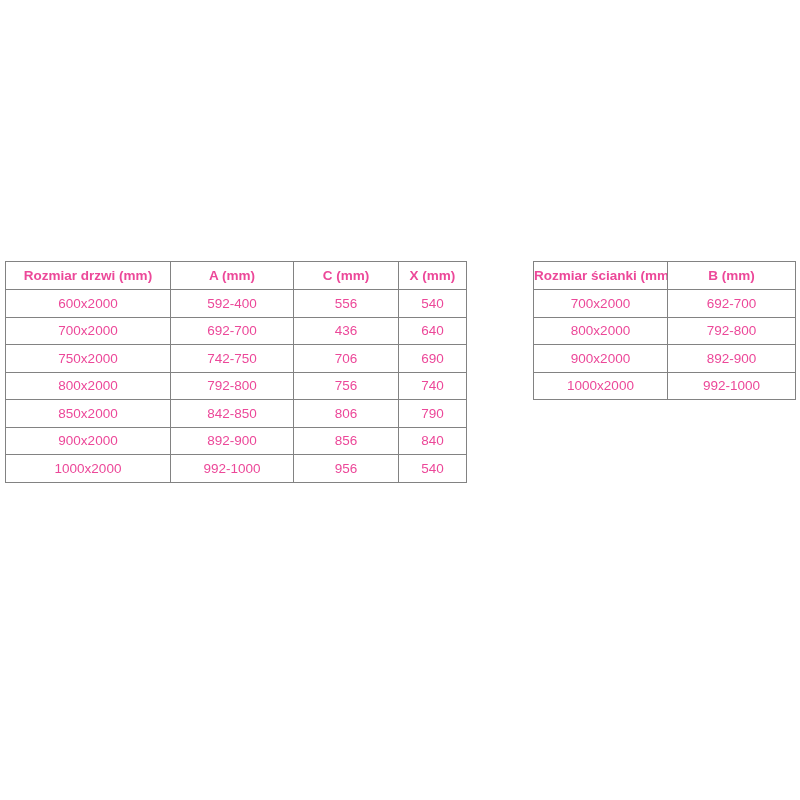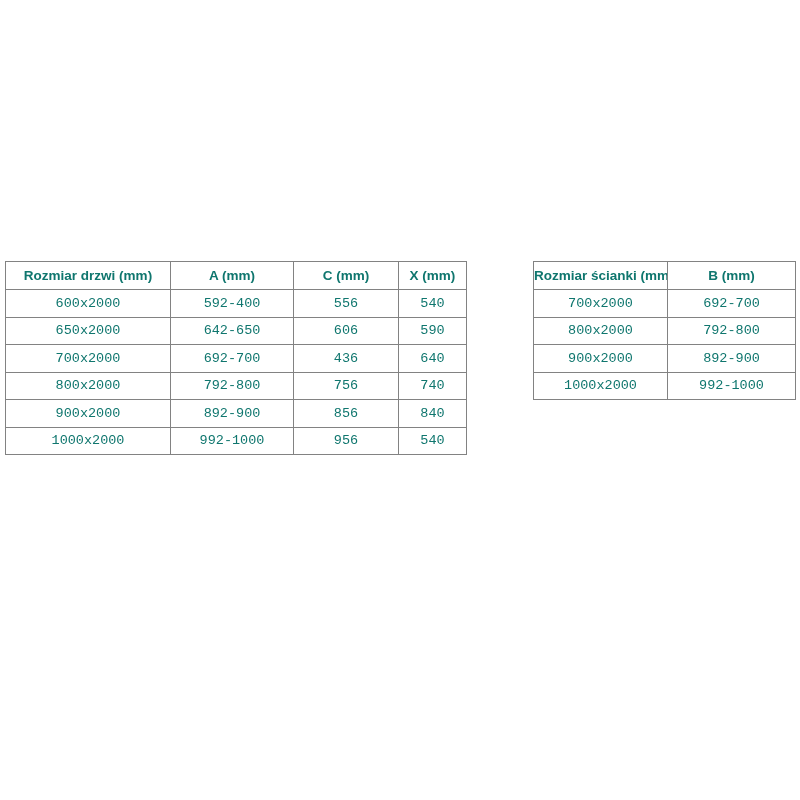--- a/index.html
+++ b/index.html
@@ -13,27 +13,27 @@
   table {
     border-collapse: collapse;
     position: absolute;
     table-layout: fixed;
     background: #ffffff;
   }
   th, td {
     border: 1px solid #828282;
     text-align: center;
     vertical-align: middle;
-    color: #0f766e;
+    color: #ec4899;
     font-size: 13.5px;
     overflow: hidden;
     white-space: nowrap;
   }
   th { font-weight: bold; height: 28px; }
-  td { font-weight: normal; height: 27.5px; font-family: Liberation Mono, monospace; }
+  td { font-weight: normal; height: 27.5px; }
   #door-table { left: 5px;   top: 261px; width: 461px; }
   #wall-table { left: 533px; top: 261px; width: 262px; }
 </style>
 </head>
 <body>
 
 <table id="door-table">
   <colgroup>
     <col style="width:165px">
       <col style="width:123px">
@@ -49,36 +49,42 @@
     </tr>
   </thead>
   <tbody>
     <tr>
       <td>600x2000</td>
       <td>592-400</td>
       <td>556</td>
       <td>540</td>
     </tr>
     <tr>
-      <td>650x2000</td>
-      <td>642-650</td>
-      <td>606</td>
-      <td>590</td>
-    </tr>
-    <tr>
       <td>700x2000</td>
       <td>692-700</td>
       <td>436</td>
       <td>640</td>
     </tr>
     <tr>
+      <td>750x2000</td>
+      <td>742-750</td>
+      <td>706</td>
+      <td>690</td>
+    </tr>
+    <tr>
       <td>800x2000</td>
       <td>792-800</td>
       <td>756</td>
       <td>740</td>
+    </tr>
+    <tr>
+      <td>850x2000</td>
+      <td>842-850</td>
+      <td>806</td>
+      <td>790</td>
     </tr>
     <tr>
       <td>900x2000</td>
       <td>892-900</td>
       <td>856</td>
       <td>840</td>
     </tr>
     <tr>
       <td>1000x2000</td>
       <td>992-1000</td>

